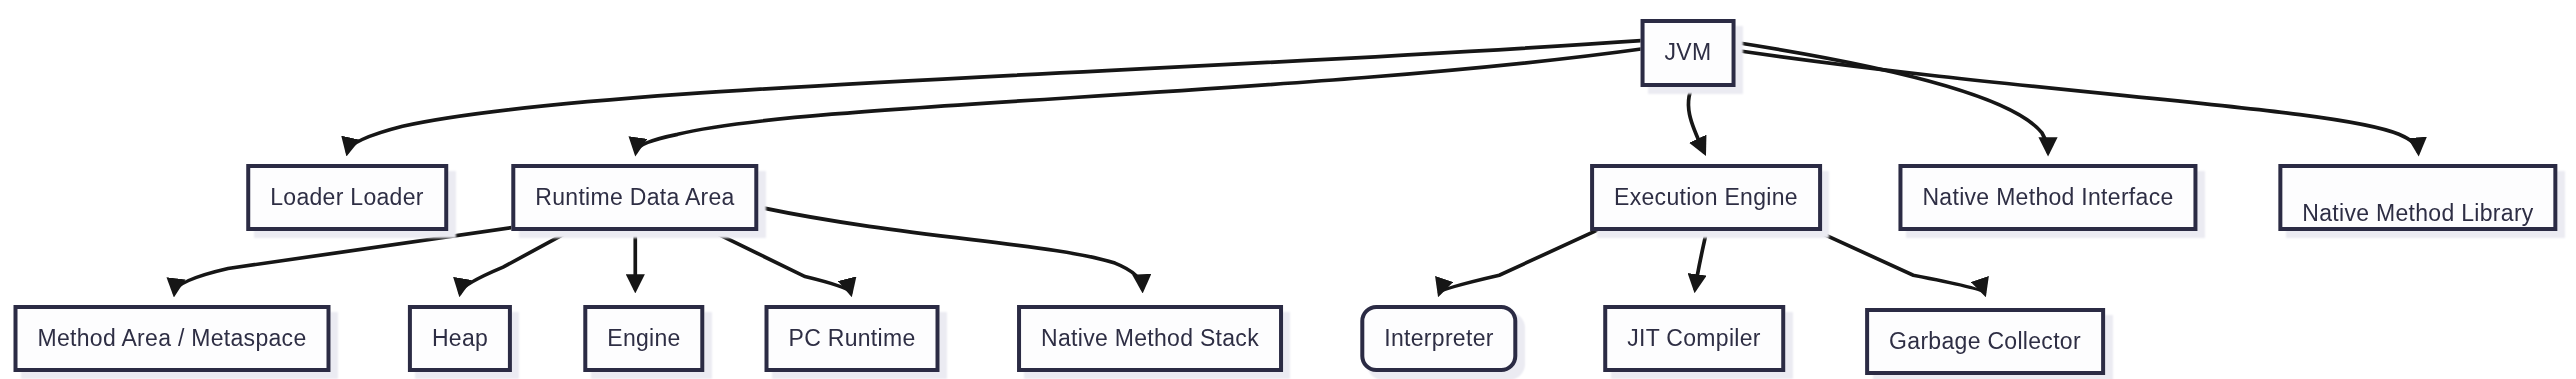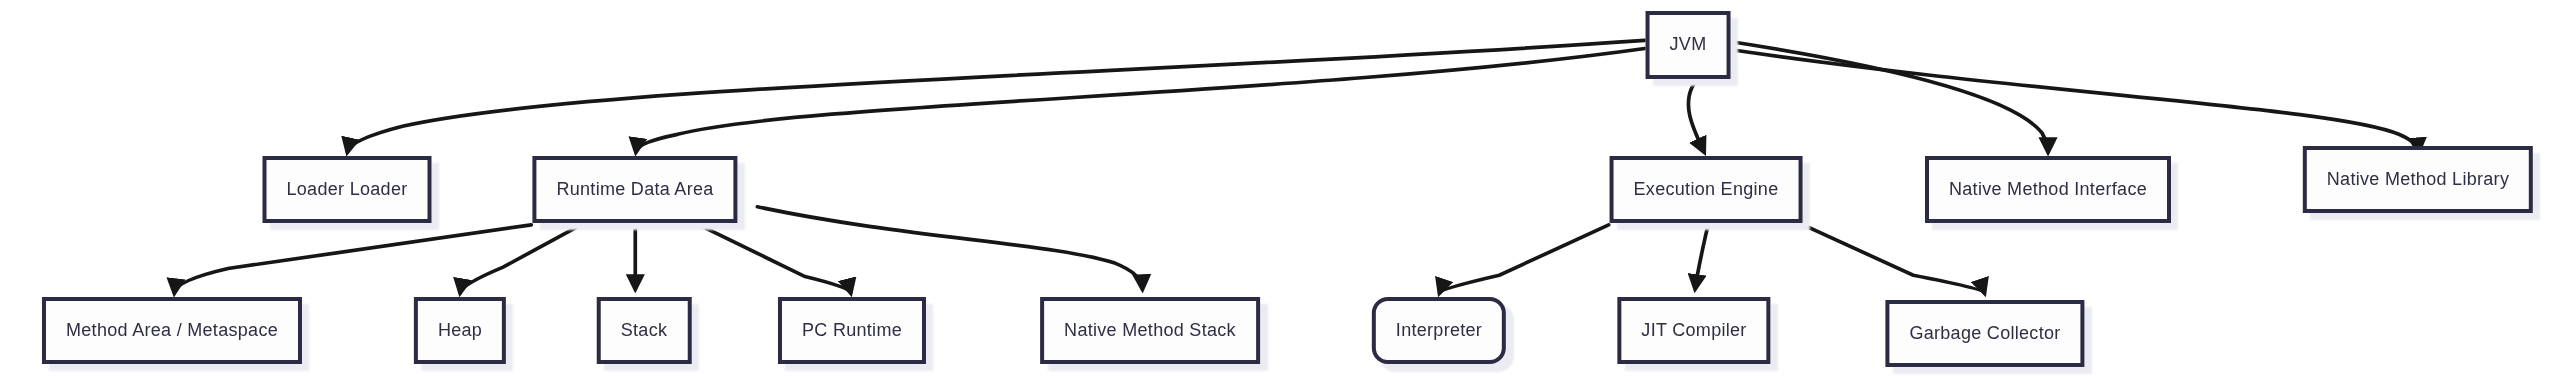--- a/index.html
+++ b/index.html
@@ -39,22 +39,23 @@
     box-sizing: border-box;
     display: flex;
     align-items: center;
     justify-content: center;
     padding: 0 20px;
     white-space: nowrap;
     background: var(--node-fill, #fdfdfe);
     border: 4.7px solid var(--node-border, #2b2b44);
     box-shadow: 7.4px 7.4px 2px var(--shadow, #ebebf2);
     color: var(--node-text, #2e2e44);
-    font-size: 18px;
+    font-size: 23px;
     letter-spacing: 0.3px;
+    margin-top: 8px;
   }
   .node-label {
     display: inline-block;
   }
 </style>
 </head>
 <body>
 
 <div class="canvas">
 
@@ -95,34 +96,34 @@
   </div>
 
   <div class="node" style="left:1706px; top:156px;">
     <span class="node-label">Execution Engine</span>
   </div>
 
   <div class="node" style="left:2048px; top:156px;justify-content:center;">
     <span class="node-label">Native Method Interface</span>
   </div>
 
-  <div class="node" style="left:2418px; top:146px;">
+  <div class="node" style="left:2418px; top:156px;align-items:flex-end;">
     <span class="node-label">Native Method Library</span>
   </div>
 
   <div class="node" style="left:172px; top:297px;">
     <span class="node-label">Method Area / Metaspace</span>
   </div>
 
   <div class="node" style="left:460px; top:297px;">
     <span class="node-label">Heap</span>
   </div>
 
   <div class="node" style="left:644px; top:297px;">
-    <span class="node-label">Stack</span>
+    <span class="node-label">Engine</span>
   </div>
 
   <div class="node" style="left:852px; top:297px;">
     <span class="node-label">PC Runtime</span>
   </div>
 
   <div class="node" style="left:1150px; top:297px;">
     <span class="node-label">Native Method Stack</span>
   </div>
 

